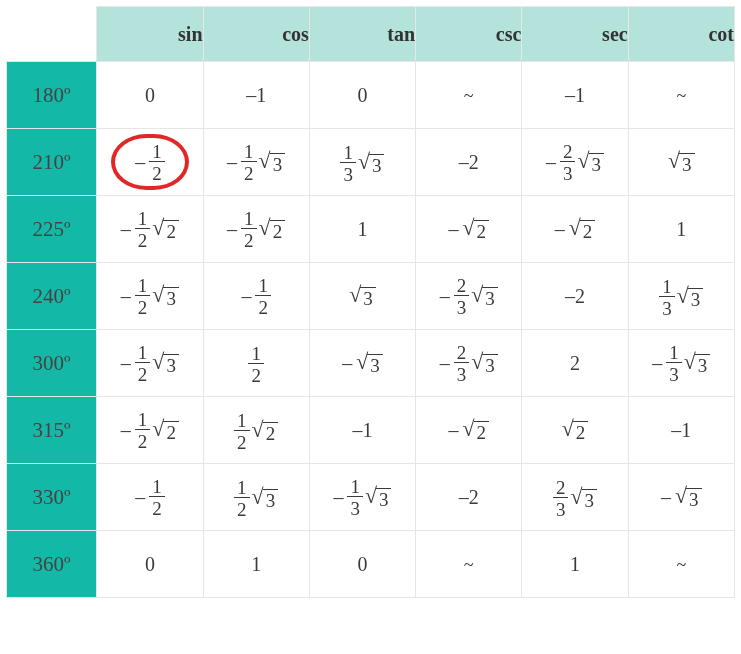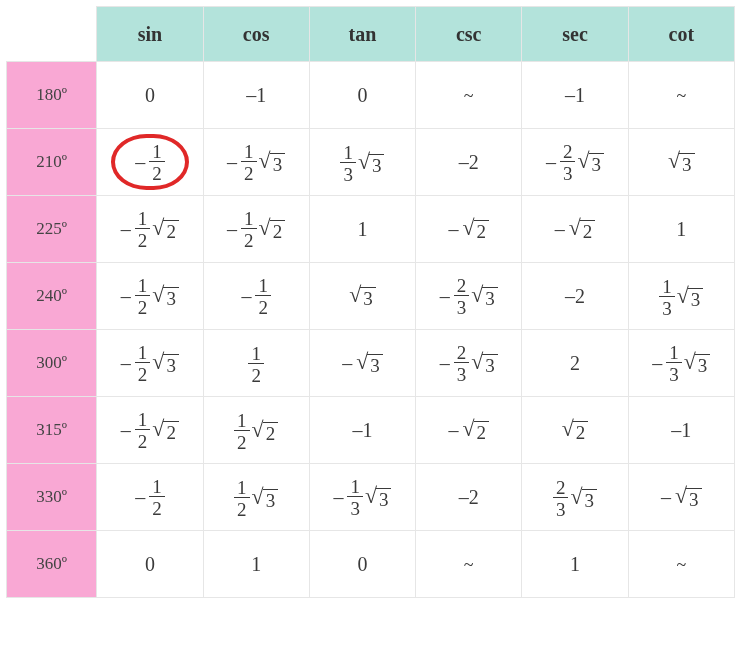--- a/index.html
+++ b/index.html
@@ -29,29 +29,30 @@
     font-size: 20px;
     padding: 0;
     position: relative;
   }
   thead th {
     background: #b3e3db;
     font-weight: bold;
     color: #333;
     font-size: 20px;
     height: 54px;
+    text-align: right;
   }
   thead th.corner {
     background: #ffffff;
     border-top: 1px solid #ffffff;
     border-left: 1px solid #ffffff;
   }
   td.angle {
-    background: #f9a8d4;
-    font-size: 17px;
+    background: #14b8a6;
+    font-size: 21px;
     color: #444;
   }
   
   .expr {
     display: inline-flex;
     align-items: center;
     justify-content: center;
     gap: 2px;
     line-height: 1;
     font-family: "Times New Roman", Georgia, serif;

